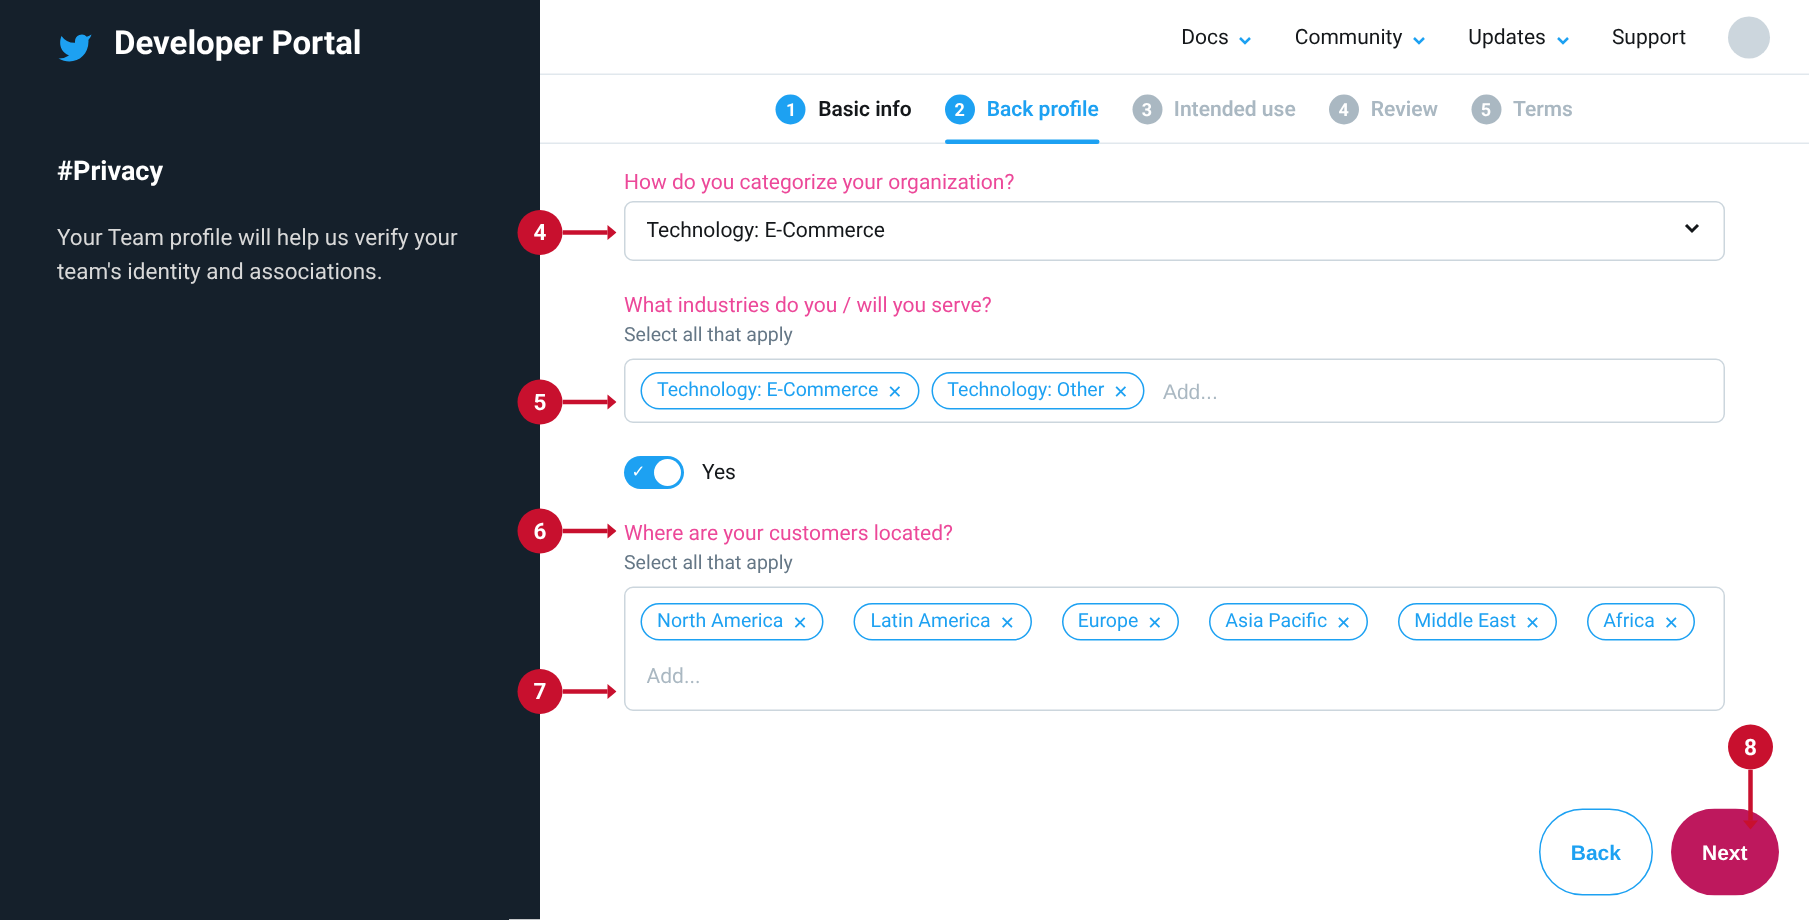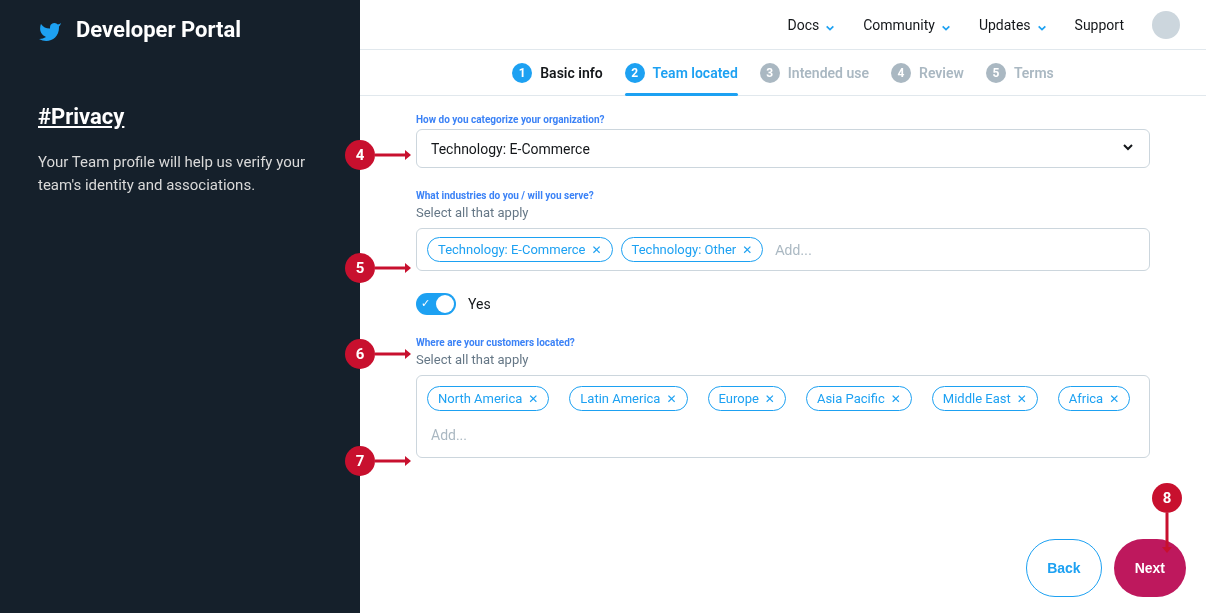--- a/index.html
+++ b/index.html
@@ -1,39 +1,39 @@
 <!DOCTYPE html>
 <html><head>
 <meta charset="utf-8">
 <style>
 * { box-sizing: border-box; margin: 0; padding: 0; }
 body { font-family: -apple-system, BlinkMacSystemFont, "Segoe UI", Roboto, Helvetica, Arial, sans-serif; width: 1206px; height: 613px; overflow: hidden; display: flex; background: #fff; }
 .sidebar { width: 360px; height: 613px; background: #15202b; color: #fff; padding: 16px 38px; flex-shrink: 0; }
 .sidebar-header { display: flex; align-items: flex-start; gap: 14px; margin-bottom: 60px; }
 .twitter-icon { width: 24px; height: 24px; fill: #1da1f2; margin-top: 4px; flex-shrink: 0; }
 .portal-title { font-size: 22px; font-weight: 700; color: #fff; line-height: 1.25; }
-.sidebar-heading { font-size: 22px; font-weight: 700; margin-bottom: 22px; text-decoration: underline; }
+.sidebar-heading { font-size: 18px; font-weight: 700; margin-bottom: 22px; }
 .sidebar-text { font-size: 15px; line-height: 1.55; color: #d9d9d9; margin-bottom: 26px; }
 .main { flex: 1; display: flex; flex-direction: column; height: 613px; position: relative; }
 .topnav { height: 50px; display: flex; align-items: center; justify-content: flex-end; padding: 0 26px; gap: 28px; border-bottom: 1px solid #e1e8ed; }
 .nav-item { display: flex; align-items: center; gap: 6px; font-size: 14px; color: #14171a; cursor: pointer; }
 .nav-chevron { width: 10px; height: 10px; }
 .nav-chevron svg { width: 10px; height: 10px; stroke: #1da1f2; stroke-width: 2; fill: none; }
 .avatar { width: 28px; height: 28px; border-radius: 50%; background: #ccd6dd; }
 .stepper { height: 46px; display: flex; align-items: center; justify-content: center; gap: 22px; border-bottom: 1px solid #e1e8ed; position: relative; }
 .step { display: flex; align-items: center; gap: 8px; font-size: 14px; color: #aab8c2; font-weight: 600; padding-bottom: 0; }
 .step-num { width: 20px; height: 20px; border-radius: 50%; background: #aab8c2; color: #fff; display: flex; align-items: center; justify-content: center; font-size: 12px; font-weight: 700; }
 .step.completed { color: #14171a; }
 .step.completed .step-num { background: #1da1f2; }
 .step.active { color: #1da1f2; position: relative; }
 .step.active .step-num { background: #1da1f2; }
 .step.active::after { content: ""; position: absolute; bottom: -13px; left: 0; right: 0; height: 3px; background: #1da1f2; border-radius: 2px; }
 .content { flex: 1; padding: 18px 56px 20px 56px; overflow: hidden; position: relative; }
 .field { margin-bottom: 22px; }
-.field-label { font-size: 10px; font-weight: 700; color: #3b82f6; margin-bottom: 4px; }
+.field-label { font-size: 14px; font-weight: 400; color: #ec4899; margin-bottom: 4px; }
 .field-hint { font-size: 13px; color: #657786; margin-bottom: 8px; }
 .select-box { border: 1px solid #ccd6dd; border-radius: 6px; padding: 10px 14px; display: flex; align-items: center; justify-content: space-between; font-size: 14px; color: #14171a; cursor: pointer; background: #fff; }
 .select-chevron svg { width: 14px; height: 14px; stroke: #14171a; stroke-width: 2; fill: none; }
 .tag-box { border: 1px solid #ccd6dd; border-radius: 6px; padding: 8px 10px; display: flex; flex-wrap: wrap; gap: 8px; align-items: center; background: #fff; }
 .tag { border: 1px solid #1da1f2; color: #1da1f2; border-radius: 999px; padding: 4px 10px; font-size: 13px; display: flex; align-items: center; gap: 6px; cursor: pointer; }
 .tag-x { font-size: 12px; line-height: 1; }
 .tag-input { border: none; outline: none; font-size: 14px; color: #657786; flex: 1; min-width: 80px; padding: 4px; }
 .tag-input::placeholder { color: #aab8c2; }
 .tag-box-multi { border: 1px solid #ccd6dd; border-radius: 6px; padding: 10px; background: #fff; }
 .tag-row { display: flex; flex-wrap: wrap; gap: 20px; margin-bottom: 12px; }
@@ -92,21 +92,21 @@
     <div class="avatar"></div>
   </div>
 
   <div class="stepper">
     <div class="step completed">
       <span class="step-num">1</span>
       <span>Basic info</span>
     </div>
     <div class="step active">
       <span class="step-num">2</span>
-      <span>Team located</span>
+      <span>Back profile</span>
     </div>
     <div class="step">
       <span class="step-num">3</span>
       <span>Intended use</span>
     </div>
     <div class="step">
       <span class="step-num">4</span>
       <span>Review</span>
     </div>
     <div class="step">

